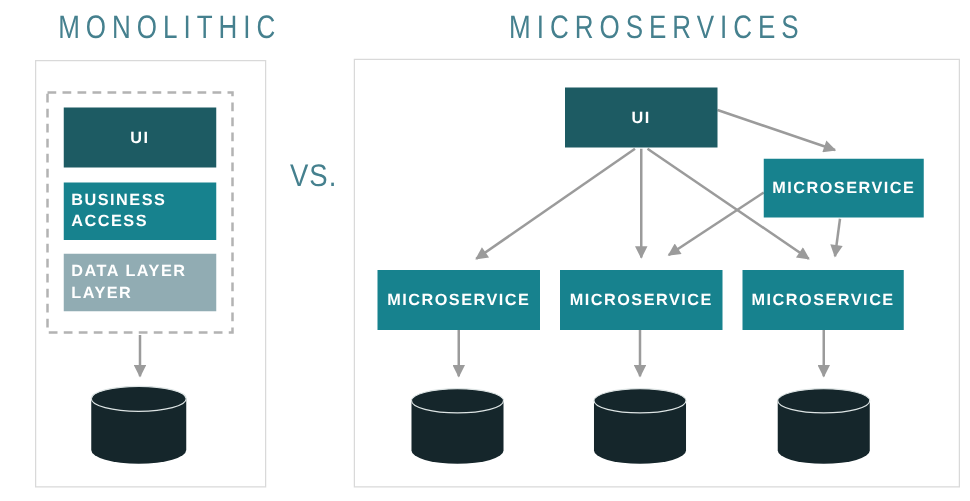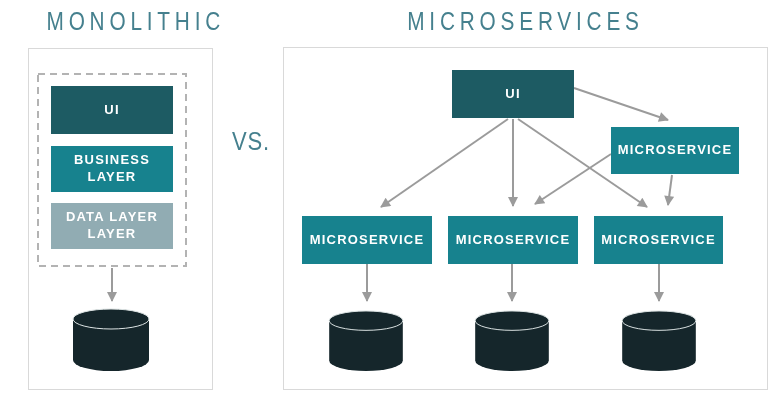--- a/index.html
+++ b/index.html
@@ -24,21 +24,21 @@
 
   .panel { position: absolute; background: #fff; border: 1px solid var(--panel_border); }
   .panel-left  { left: 28px;  top: 48px; width: 185px; height: 342px; }
   .panel-right { left: 283px; top: 47px; width: 485px; height: 343px; }
 
   .overlay { position: absolute; left: 0; top: 0; }
 
   .box {
     position: absolute; display: flex; align-items: center; justify-content: center;
     color: var(--label_text); font-size: 13px; font-weight: 700;
-    letter-spacing: 1.2px; text-align: center; line-height: 1.3; padding: 2px 6px;
+    letter-spacing: 1.2px; line-height: 1.3; padding: 2px 6px;
   }
   .bg-dark  { background: var(--teal_dark); }
   .bg-teal  { background: var(--teal); }
   .bg-slate { background: var(--gray_blue); }
 
   
   .layer-ui  { left: 22px; top: 37px;  width: 122px; height: 48px; }
   .layer-bl  { left: 22px; top: 97px;  width: 122px; height: 46px; }
   .layer-dal { left: 22px; top: 154px; width: 122px; height: 46px; }
   .db-left   { position: absolute; left: 43px; top: 259px; }
@@ -76,21 +76,21 @@
         </marker>
       </defs>
       <rect class="dashed-rect" x="9" y="25" width="148" height="192"></rect>
       <line class="arrow-line" x1="83" y1="219" x2="83" y2="252" marker-end="url(#head-l)"></line>
     </svg>
 
     <div class="box bg-dark layer-ui">
       <span>UI</span>
     </div>
     <div class="box bg-teal layer-bl">
-      <span>BUSINESS LAYER</span>
+      <span>BUSINESS ACCESS</span>
     </div>
     <div class="box bg-slate layer-dal">
       <span>DATA LAYER LAYER</span>
     </div>
 
     <svg class="db-left" width="78" height="64" viewBox="0 0 78 64">
       <path class="cyl-body" d="M1 11 V52 A38 11 0 0 0 77 52 V11 Z"></path>
       <ellipse class="cyl-top" cx="39" cy="11" rx="38" ry="10"></ellipse>
     </svg>
   </div>

